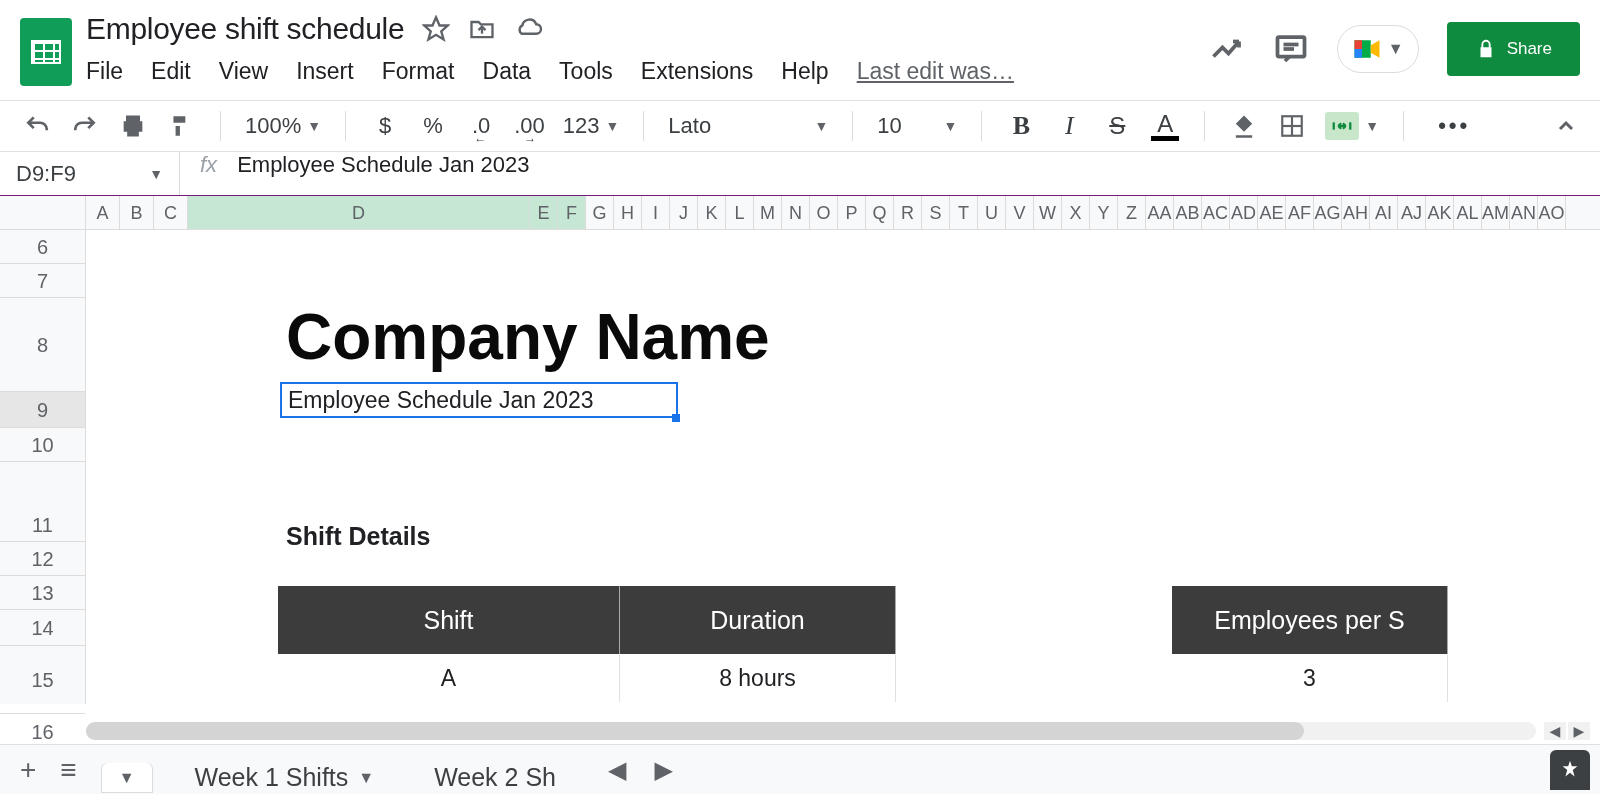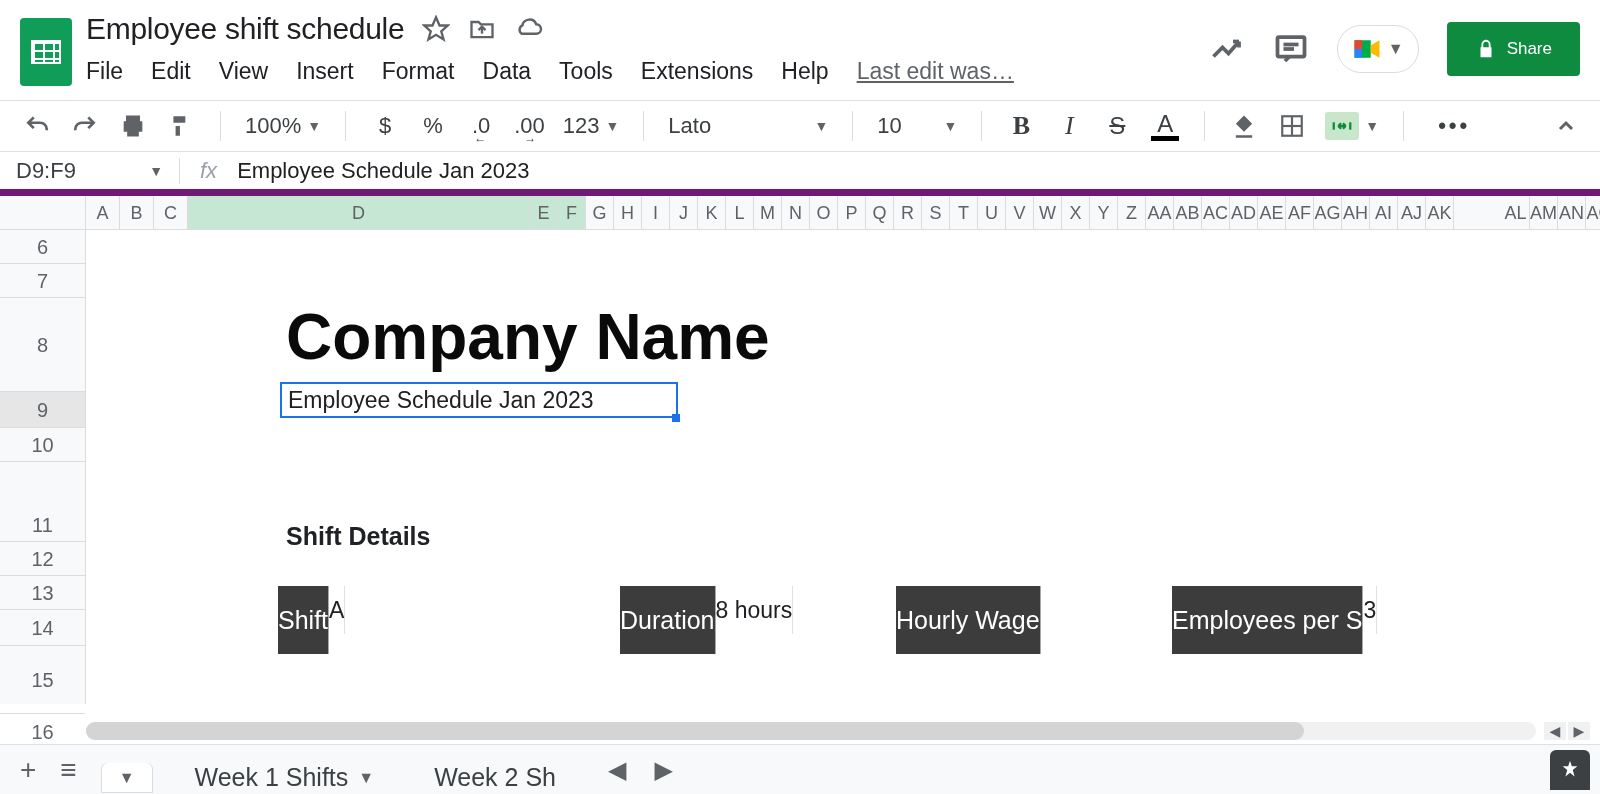--- a/index.html
+++ b/index.html
@@ -128,23 +128,22 @@
   background:#c8e6c9;
   border-radius:3px;
   padding:3px 5px;
 }
 .tb-more { margin-left:10px; letter-spacing:3px; font-weight:bold; }
 .tb-collapse { margin-left:auto; font-size:26px; color:#5f6368; }
 
 
 .namebox-row {
   display:flex;
-  align-items:center;
   height:44px;
-  border-bottom:7px solid #701a75;
+  border-bottom:1px solid #701a75;
 }
 .namebox {
   width:180px;
   border-right:1px solid #dadce0;
   padding:0 16px;
   display:flex;
   align-items:center;
   justify-content:space-between;
   font-size:22px;
   color:#3c4043;
@@ -270,21 +269,21 @@
 }
 .td {
   height:48px;
   display:flex;
   align-items:center;
   justify-content:center;
   font-size:23px;
   color:#202124;
   border-right:1px solid #e0e0e0;
 }
-.tcol { display:flex; flex-direction:row; }
+.tcol { display:flex; flex-direction:column; }
 
 
 .hscroll {
   position:absolute;
   bottom:54px;
   left:86px;
   right:64px;
   height:18px;
   background:#f1f1f1;
   border-radius:10px;
@@ -590,21 +589,21 @@
       <div class="col" style="width: 28px;">AB</div>
       <div class="col" style="width: 28px;">AC</div>
       <div class="col" style="width: 28px;">AD</div>
       <div class="col" style="width: 28px;">AE</div>
       <div class="col" style="width: 28px;">AF</div>
       <div class="col" style="width: 28px;">AG</div>
       <div class="col" style="width: 28px;">AH</div>
       <div class="col" style="width: 28px;">AI</div>
       <div class="col" style="width: 28px;">AJ</div>
       <div class="col" style="width: 28px;">AK</div>
-      <div class="col" style="width: 28px; margin-left: 48px;">AL</div>
+      <div class="col" style="width: 28px;">AL</div>
       <div class="col" style="width: 28px;">AM</div>
       <div class="col" style="width: 28px;">AN</div>
       <div class="col" style="width: 28px;">AO</div>
     </div>
 </div>
 
 <div class="grid" style="height:474px;">
   <div class="row-headers" id="row-headers">
       <div class="rowh" style="height: 34px; line-height: 34px;">6</div>
       <div class="rowh" style="height: 34px; line-height: 34px;">7</div>
@@ -628,21 +627,20 @@
     <div class="table" id="shift-table">
         <div class="tcol" style="width: 342px;">
           <div class="th">Shift</div>
           <div class="td">A</div>
         </div>
         <div class="tcol" style="width: 276px;">
           <div class="th">Duration</div>
           <div class="td">8 hours</div>
         </div>
         <div class="tcol" style="width: 276px;">
-          <div class="th">Hourly Wage</div>
         </div>
         <div class="tcol" style="width: 276px;">
           <div class="th">Employees per S</div>
           <div class="td">3</div>
         </div>
       </div>
   </div>
 </div>
 
 <div class="hscroll">

